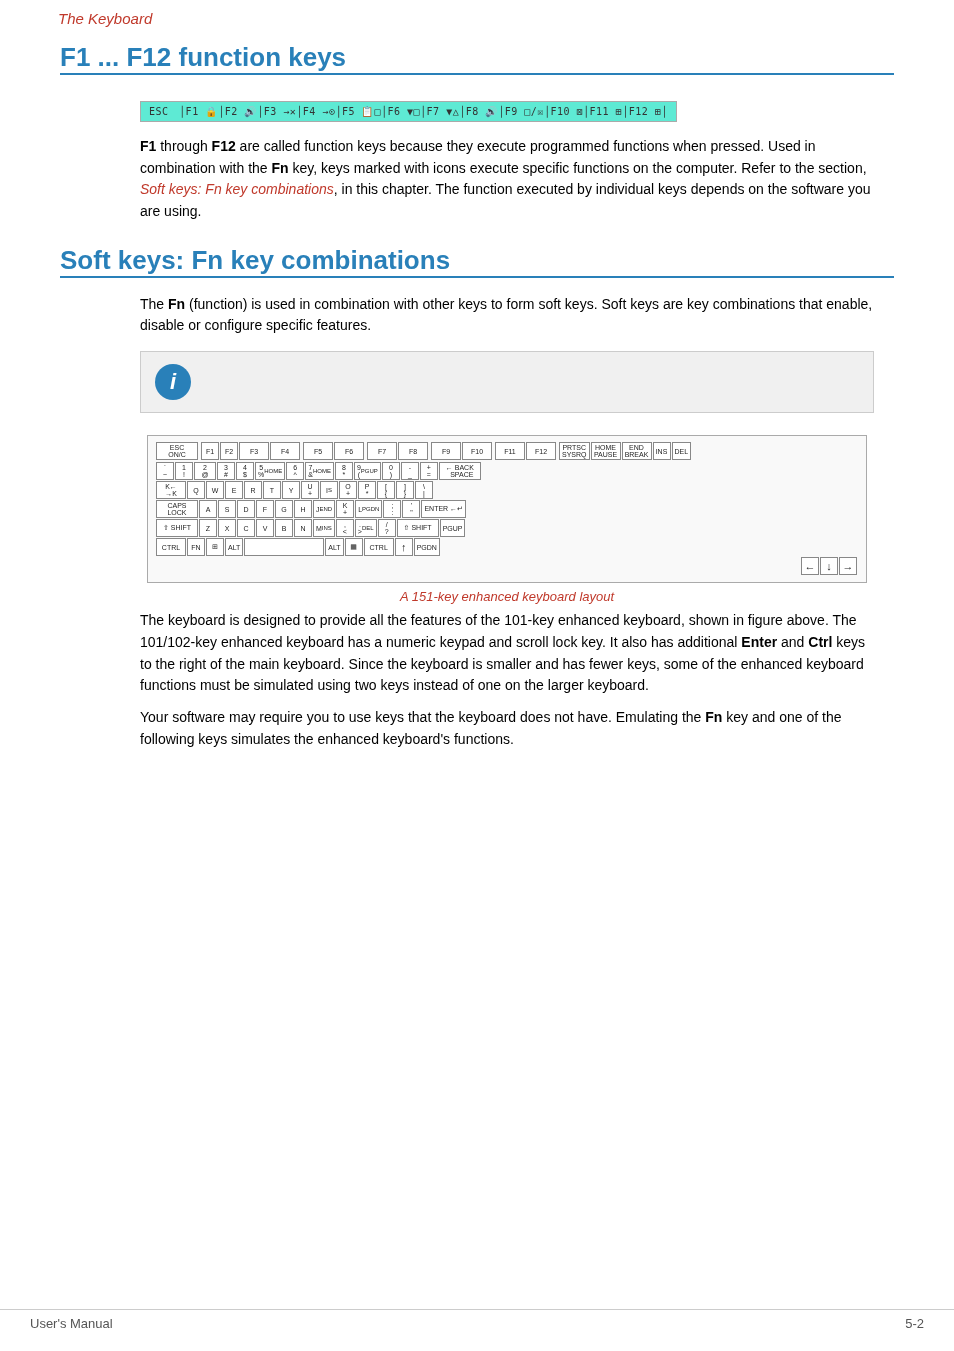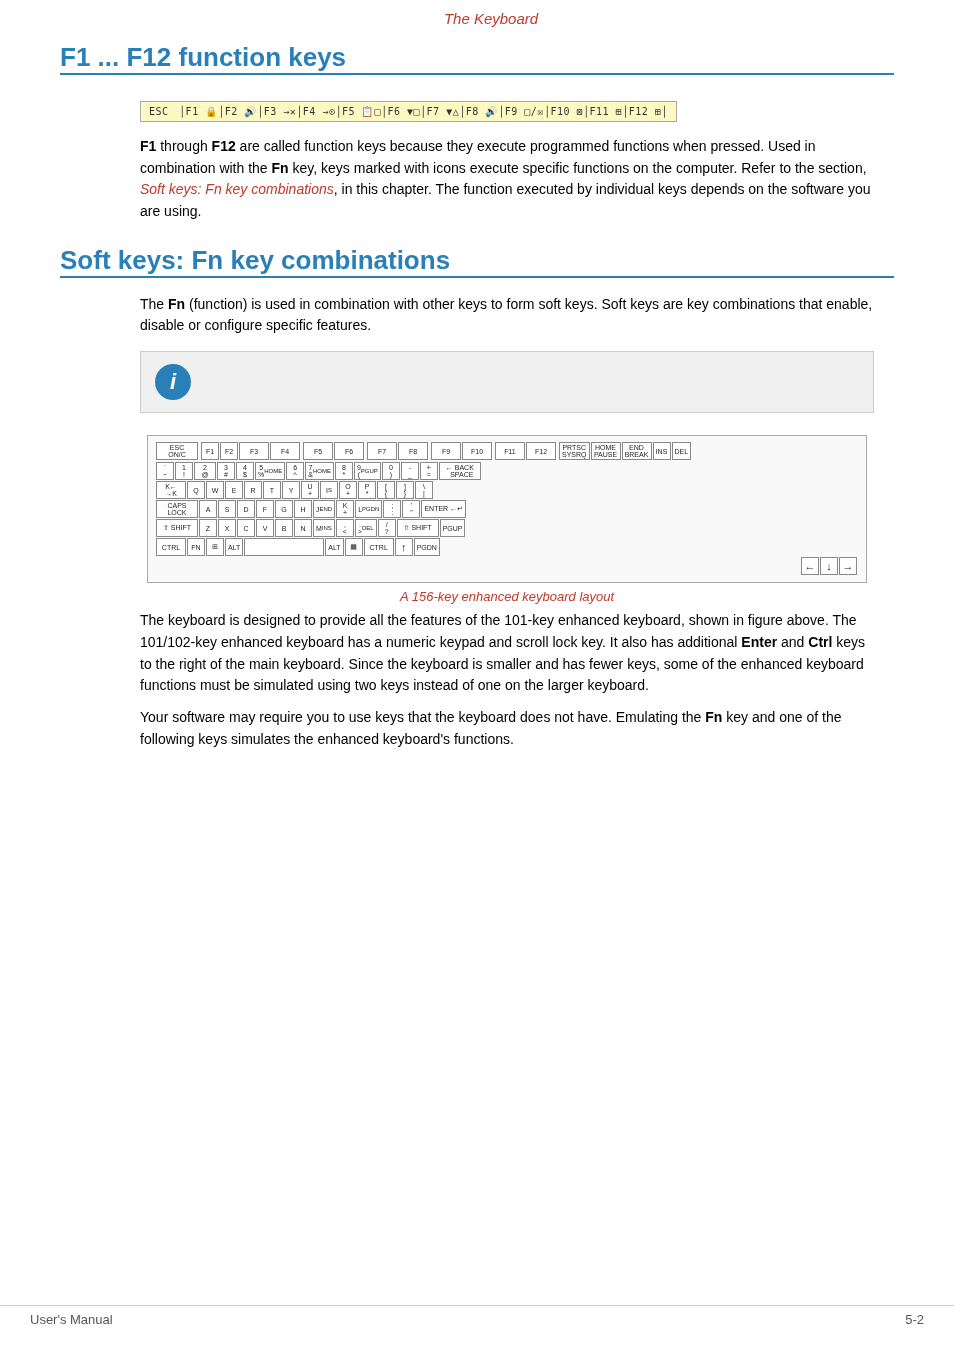--- a/index.html
+++ b/index.html
@@ -7,21 +7,21 @@
       font-family: Arial, Helvetica, sans-serif;
       font-size: 14px;
       background: #fff;
       color: #000;
       width: 954px;
       min-height: 1351px;
       position: relative;
     }
     .page-header {
       display: flex;
-      justify-content: center;
+      justify-content: flex-start;
       padding: 10px 30px 5px;
       border-bottom: none;
       margin-left: 28px;
     }
     .header-title {
       color: #c0392b;
       font-size: 15px;
       font-style: italic;
     }
     .page-content {
@@ -49,21 +49,21 @@
       line-height: 1.55;
     }
     .link-style {
       color: #c0392b;
       font-style: italic;
       text-decoration: none;
     }
     
     .keyboard-small {
       border: 1px solid #aaa;
-      background: #fef9c3;
+      background: #5eead4;
       display: inline-block;
       margin: 10px 0 14px 0;
       padding: 4px 8px;
       font-size: 10px;
       font-family: monospace;
       white-space: nowrap;
       color: #333;
       letter-spacing: 0.5px;
     }
     .keyboard-large-container {
@@ -113,26 +113,26 @@
       font-style: italic;
     }
     .info-text {
       font-style: italic;
       font-size: 13.5px;
       line-height: 1.5;
     }
     
     .page-footer {
       position: absolute;
-      bottom: 12px;
+      bottom: 20px;
       left: 0;
       right: 0;
       display: flex;
       justify-content: space-between;
-      padding: 12px 30px;
+      padding: 0 30px;
       border-top: 1px solid #ccc;
       padding-top: 6px;
       font-size: 13px;
       color: #555;
     }
     
     .kbd-row {
       display: flex;
       align-items: center;
       margin-bottom: 1px;
@@ -308,21 +308,21 @@
           <div class="kbd-key kbd-key-wide">CTRL</div>
           <div class="kbd-key" style="font-size:11px">↑</div>
           <div class="kbd-key">PGDN</div>
         </div>
         <div class="kbd-row" style="justify-content:flex-end">
           <div class="kbd-key" style="font-size:11px">←</div>
           <div class="kbd-key" style="font-size:11px">↓</div>
           <div class="kbd-key" style="font-size:11px">→</div>
         </div>
       </div>
-      <div class="keyboard-caption">A 156-key enhanced keyboard layout</div>
+      <div class="keyboard-caption">A 151-key enhanced keyboard layout</div>
     </div>
 
     <p>
       <span>The keyboard is designed to provide all the features of the 101-key enhanced keyboard, shown in figure above. The 101/102-key enhanced keyboard has a numeric keypad and scroll lock key. It also has additional </span><strong>Enter</strong><span> and </span><strong>Ctrl</strong><span> keys to the right of the main keyboard. Since the keyboard is smaller and has fewer keys, some of the enhanced keyboard functions must be simulated using two keys instead of one on the larger keyboard.</span>
     </p>
 
     <p>
       <span>Your software may require you to use keys that the keyboard does not have. Emulating the </span><strong>Fn</strong><span> key and one of the following keys simulates the enhanced keyboard's functions.</span>
     </p>
   </div>

